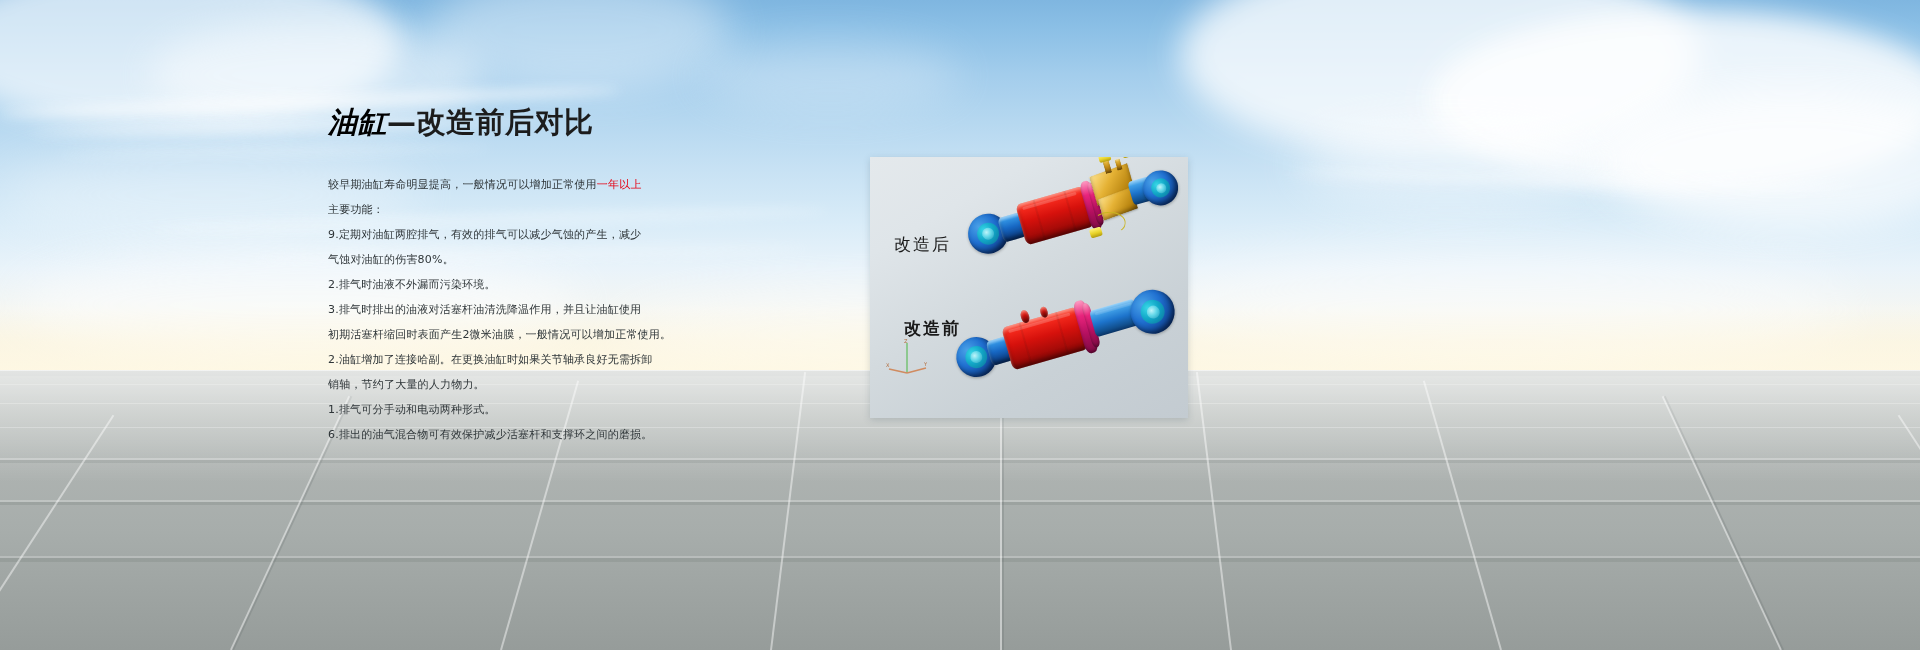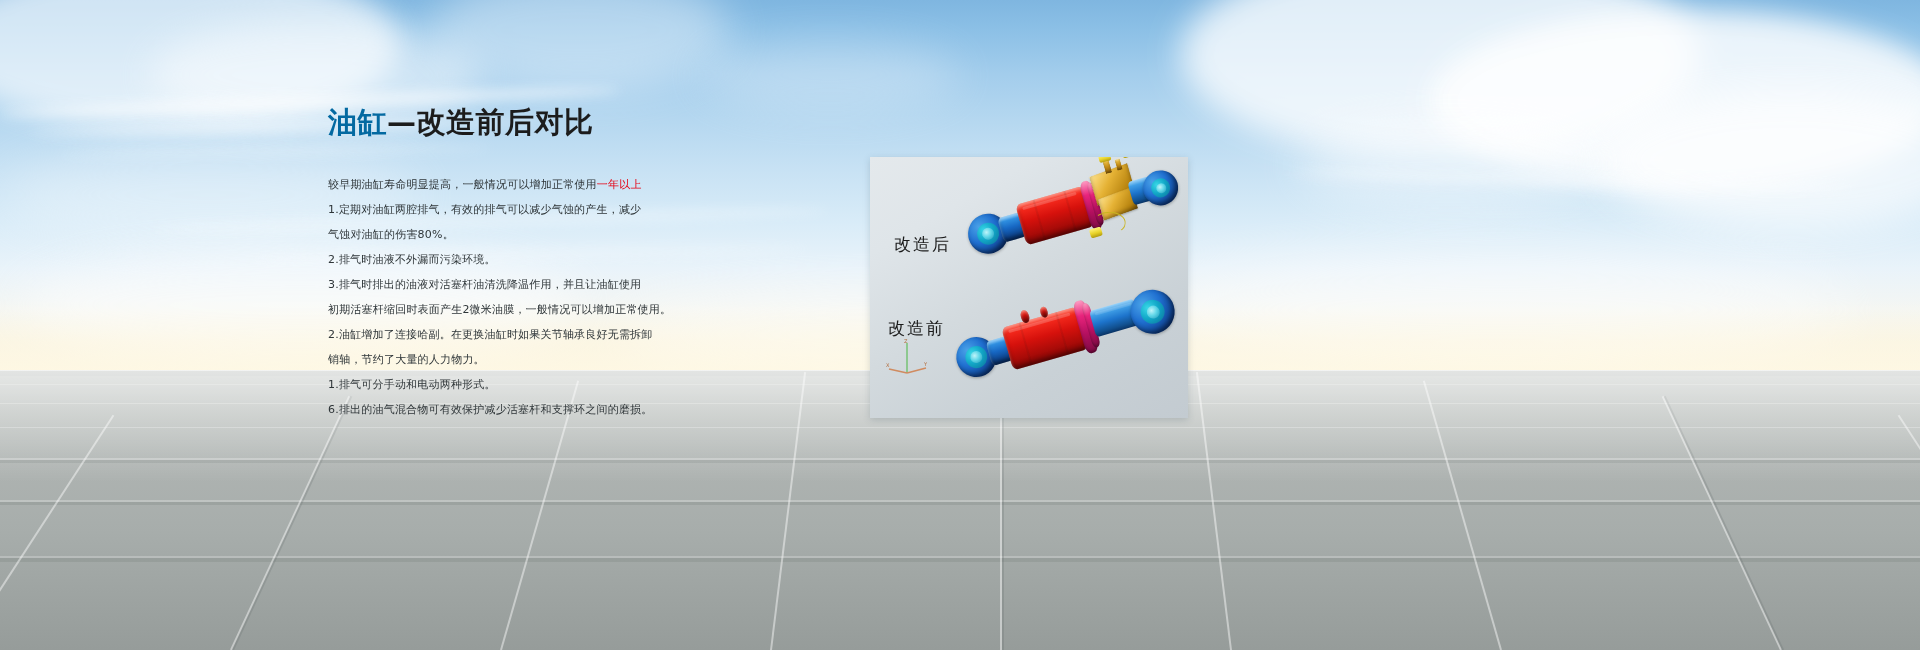--- a/index.html
+++ b/index.html
@@ -78,21 +78,21 @@
     transform-origin:bottom center;
   }
 
   
   .content { position:absolute; left:328px; top:104px; width:430px; }
 
   .title {
     font-size:29px; font-weight:bold; letter-spacing:.5px;
     color:#1c1c1c; line-height:1.25; white-space:nowrap;
   }
-  .title .hl { color:#0369a1; }
+  .title .hl { color:#000000;font-style:italic; }
 
   .subtitle {
     margin-top:5px;
     font-size:14px; color:#7b8186; letter-spacing:.15px;
     font-family:"DejaVu Sans","Liberation Sans",sans-serif;
     white-space:nowrap;
   }
 
   .body-text {
     margin-top:32px;
@@ -107,21 +107,21 @@
     position:absolute; left:870px; top:157px; width:318px; height:261px;
     background:linear-gradient(150deg,#e4e9ec 0%,#dfe5e9 22%,#d3dade 48%,#c9d1d6 72%,#c3cbd1 100%);
     box-shadow:0 2px 7px rgba(60,80,95,.22);
     overflow:hidden;
   }
   .panel-label {
     position:absolute; font-family:"DejaVu Serif","Liberation Serif",serif;
     font-size:17px; color:#1a1a1a; letter-spacing:2px; white-space:nowrap;
   }
   .lbl-after  { left:24px;  top:32px;margin-top:44px; }
-  .lbl-before { left:18px;  top:160px; }
+  .lbl-before { left:34px;  top:160px;font-weight:bold; }
 
   
   .axis { position:absolute; left:16px; top:182px; width:44px; height:36px; }
 
   
   .cyl { position:absolute; }
   .cyl-after  { left:98px; top:8px;  width:216px; height:112px; transform:rotate(-16deg); }
   .cyl-before { left:86px; top:130px;width:226px; height:112px; transform:rotate(-16deg); }
 
   .eye { position:absolute; border-radius:50%; }
@@ -236,21 +236,22 @@
     <div class="gdark-v" style="left:1782px;height:280px;transform:rotate(-25deg);"></div>
   </div>
 
   <div class="content">
 
     <div class="title"><span class="hl">油缸</span><span>—改造前后对比</span></div>
 
 
     <div class="body-text">
       <p><span>较早期油缸寿命明显提高，一般情况可以增加正常使用</span><span class="hl">一年以上</span></p>
-      <p><span>1.定期对油缸两腔排气，有效的排气可以减少气蚀的产生，减少</span></p>
+      <p><span>主要功能：</span></p>
+      <p><span>9.定期对油缸两腔排气，有效的排气可以减少气蚀的产生，减少</span></p>
       <p><span>气蚀对油缸的伤害80%。</span></p>
       <p><span>2.排气时油液不外漏而污染环境。</span></p>
       <p><span>3.排气时排出的油液对活塞杆油清洗降温作用，并且让油缸使用</span></p>
       <p><span>初期活塞杆缩回时表面产生2微米油膜，一般情况可以增加正常使用。</span></p>
       <p><span>2.油缸增加了连接哈副。在更换油缸时如果关节轴承良好无需拆卸</span></p>
       <p><span>销轴，节约了大量的人力物力。</span></p>
       <p><span>1.排气可分手动和电动两种形式。</span></p>
       <p><span>6.排出的油气混合物可有效保护减少活塞杆和支撑环之间的磨损。</span></p>
     </div>
   </div>

